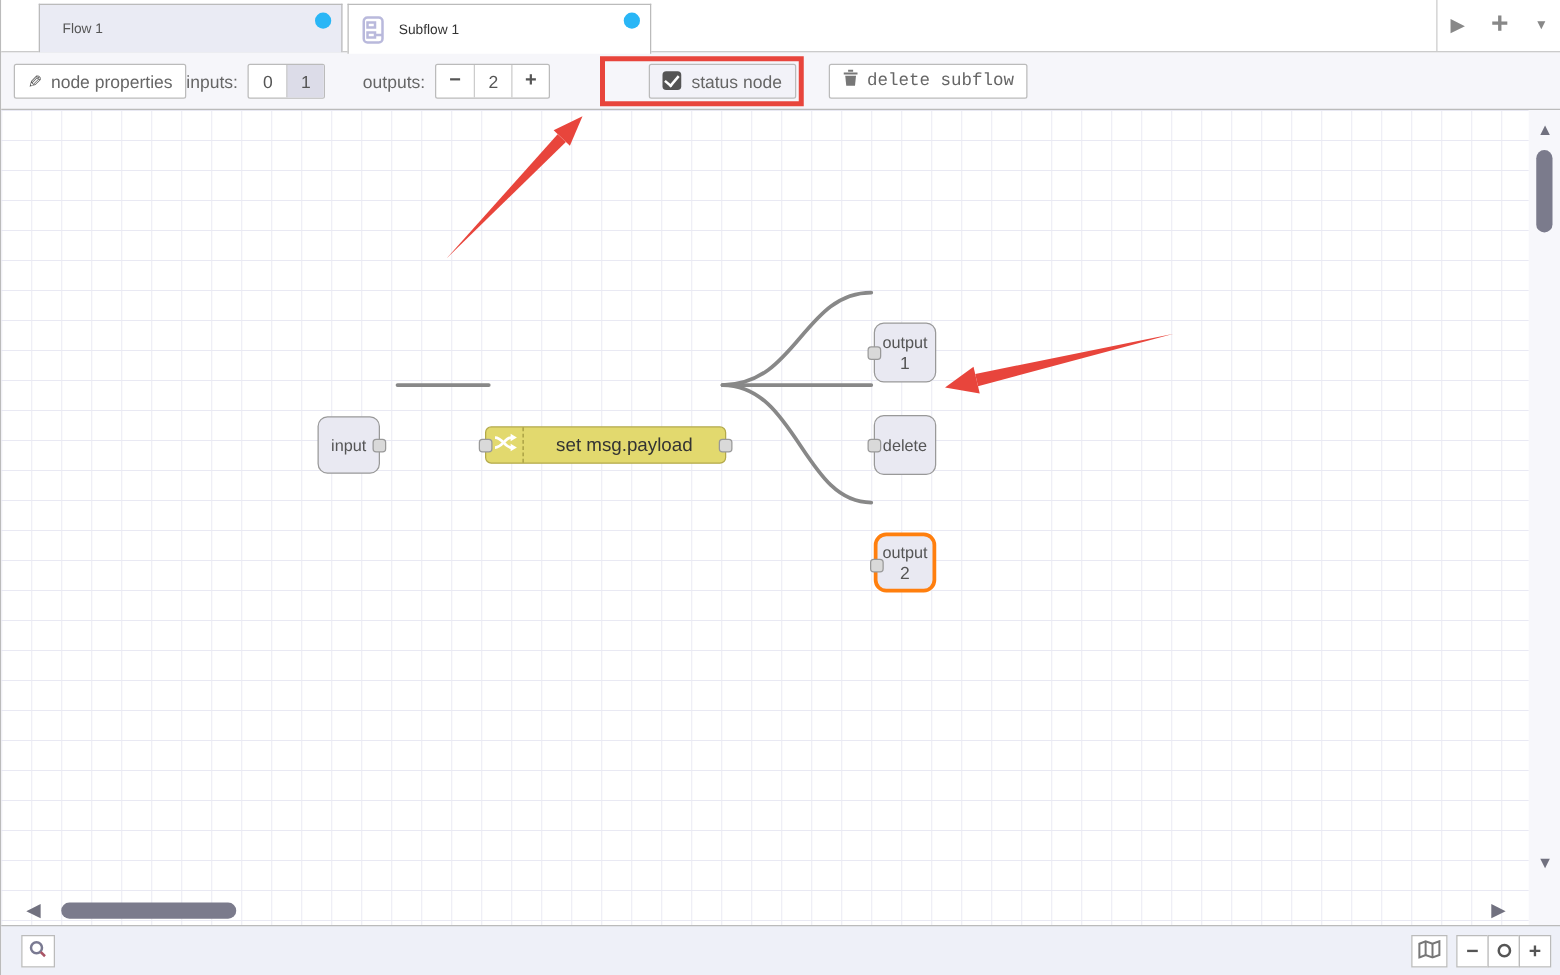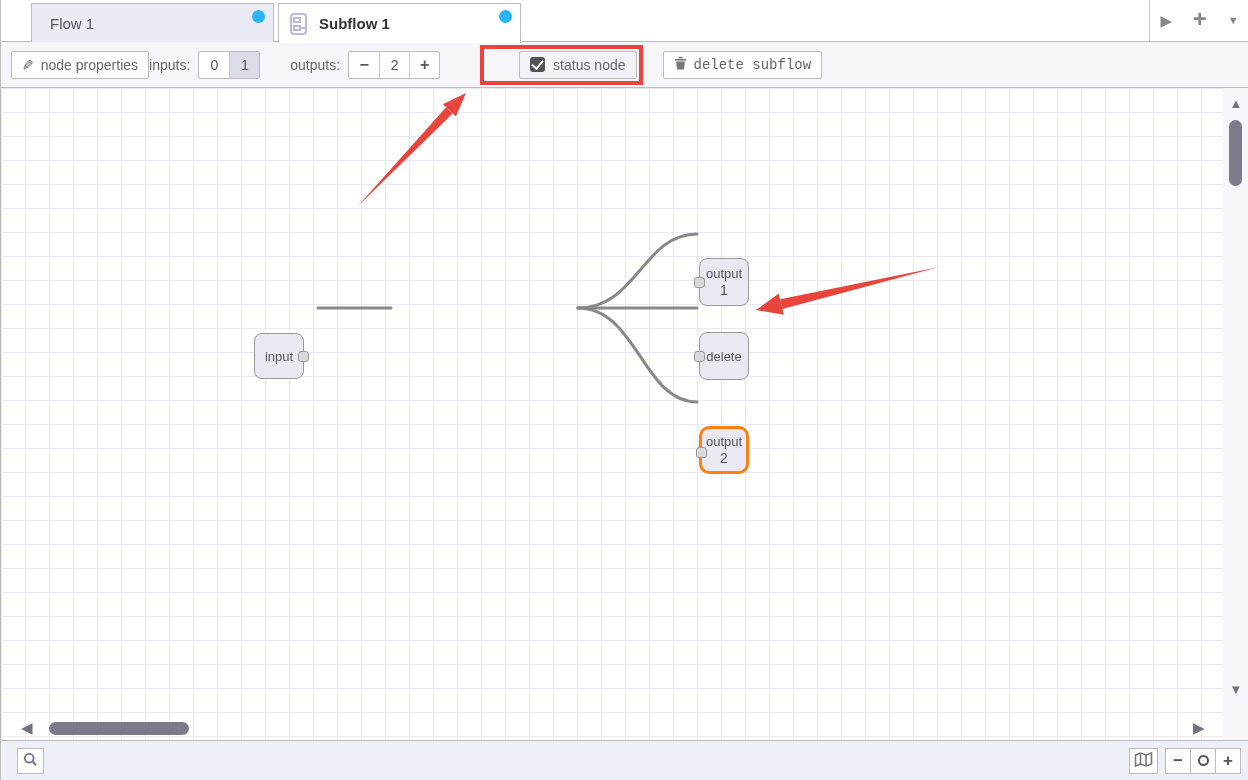--- a/index.html
+++ b/index.html
@@ -5,22 +5,22 @@
   * { margin:0; padding:0; box-sizing:border-box; }
   html,body { width:1248px; height:780px; overflow:hidden; }
   body { font-family:"Liberation Sans","DejaVu Sans",sans-serif; background:#fff; position:relative; }
   .app { position:absolute; inset:0; width:1248px; height:780px; border-left:1px solid #bbb; }
 
   
   .tabbar { position:absolute; left:0; top:0; width:1248px; height:42px; background:#fff; border-bottom:1px solid #bbb; }
   .tab { position:absolute; top:3px; height:39px; display:flex; align-items:center; cursor:pointer; }
   .tab-flow1 { left:30px; width:243px; background:#eaebf4; border:1px solid #bbb; border-bottom:none; padding-left:18px; }
   .tab-subflow1 { left:277px; width:243px; height:40px; background:#fff; border:1px solid #bbb; border-bottom:none; padding-left:10px; z-index:2; }
-  .tab-label { font-size:15px; color:#555; }
-  .tab-subflow1 .tab-label { font-weight:bold; color:#333; margin-left:8px; }
+  .tab-label { font-size:11px; color:#555; }
+  .tab-subflow1 .tab-label { font-weight:normal; color:#333; margin-left:8px; }
   .dot { position:absolute; top:6px; right:8px; width:13px; height:13px; border-radius:50%; background:#29b6f6; }
   .subflow-glyph { display:inline-flex; width:22px; height:24px; }
   .tabbar-actions { position:absolute; right:0; top:0; height:41px; width:100px; border-left:1px solid #ccc; display:flex; align-items:center; justify-content:space-around; }
   .hdr-icon { color:#888; cursor:pointer; line-height:1; }
   .hdr-play { font-size:15px; }
   .hdr-plus { font-size:24px; font-weight:bold; margin-top:-3px; }
   .hdr-caret { font-size:11px; }
 
   
   .toolbar { position:absolute; left:0; top:42px; width:1248px; height:46px; background:#f6f6fa; border-bottom:1px solid #bbb; display:flex; align-items:center; padding-left:10px; }
@@ -171,20 +171,35 @@
         <polygon points="938,179 779.2,211.2 781.4,221" fill="#e8453c"></polygon>
         <polygon points="755,222 777.8,205.4 782.8,226.8" fill="#e8453c"></polygon>
       </g>
     </svg>
 
     <div class="node node-small node-input">
       <span>input</span>
       <span class="port port-r port-mid46"></span>
     </div>
 
+    <div class="node node-change">
+      <span class="change-iconbox">
+        <span>
+          <svg width="20" height="20" viewBox="0 0 20 20" fill="none" stroke="#fff" stroke-width="2.2">
+            <path d="M2 14 C8 14 10 6 15 6"></path>
+            <path d="M2 6 C8 6 10 14 15 14"></path>
+            <polygon points="14.5,3 19.5,6 14.5,9" fill="#fff" stroke="none"></polygon>
+            <polygon points="14.5,11 19.5,14 14.5,17" fill="#fff" stroke="none"></polygon>
+          </svg>
+        </span>
+      </span>
+      <span class="change-label">set msg.payload</span>
+      <span class="port port-l port-mid30"></span>
+      <span class="port port-r port-mid30"></span>
+    </div>
 
     <div class="node node-small node-out1">
       <span>output</span>
       <span class="node-num">1</span>
       <span class="port port-l port-mid48"></span>
     </div>
 
     <div class="node node-small node-status">
       <span>delete</span>
       <span class="port port-l port-mid48"></span>

